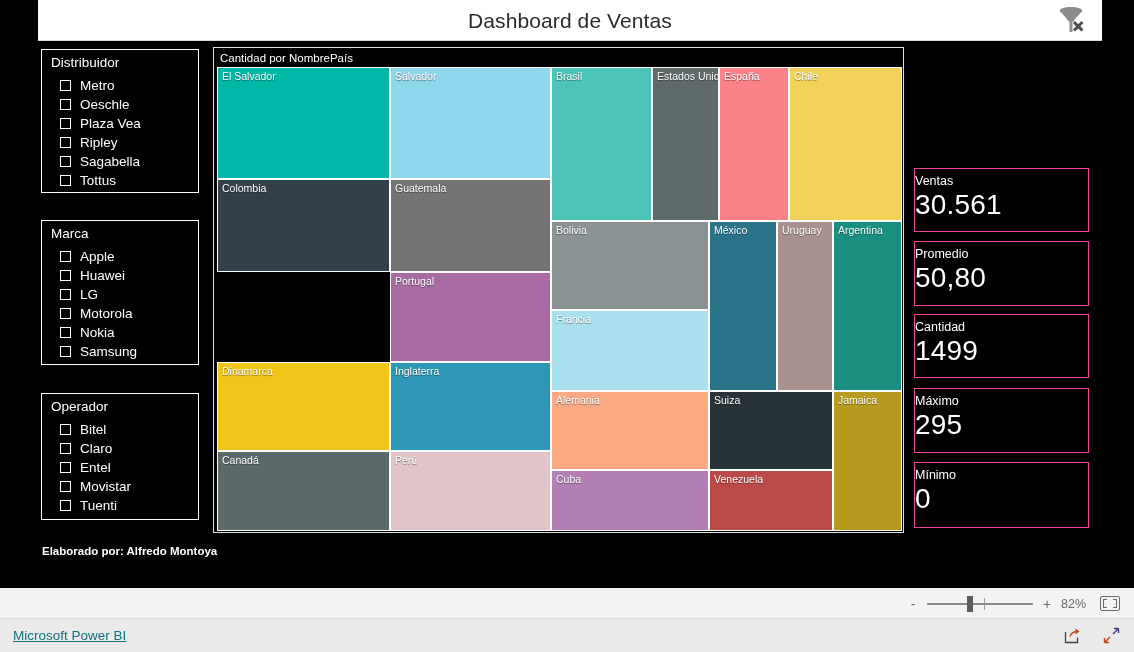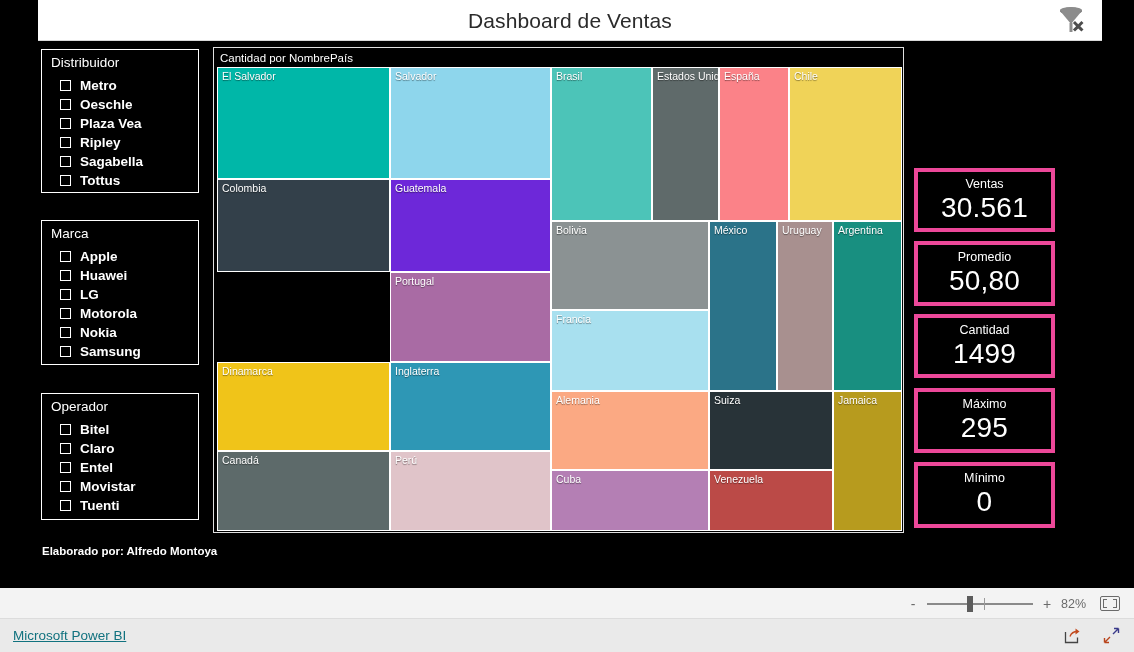--- a/index.html
+++ b/index.html
@@ -62,21 +62,21 @@
     cursor: pointer;
   }
   .cbox {
     width: 11px; height: 11px;
     border: 1px solid #ffffff;
     background: #000000;
     margin-left: 9px;
     margin-right: 9px;
     flex: none;
   }
-  .slicer-label { font-size: 13.5px; color: #ffffff; white-space: nowrap; font-weight: bold; }
+  .slicer-label { font-size: 13.5px; color: #ffffff; white-space: nowrap; }
 
   #slicer-distribuidor { left: 41px; top: 49px;  width: 158px; height: 144px; }
   #slicer-marca        { left: 41px; top: 220px; width: 158px; height: 145px; }
   #slicer-operador     { left: 41px; top: 393px; width: 158px; height: 127px; }
 
   #credit {
     position: absolute; left: 42px; top: 545px;
     font-size: 11.5px; color: #ffffff; font-weight: bold;
     white-space: nowrap;
   }
@@ -136,25 +136,24 @@
   }
   #logo-sub {
     margin-top: 11px;
     font-size: 3.6px;
     color: #8b8b8b;
     letter-spacing: .3px;
   }
 
   .kpi {
     position: absolute; left: 914px;
-    width: 141px;
+    width: 175px;
     background: #000000;
-    border: 4px solid #ec4899;
-    color: #ffffff;
-    text-align: center;
+    border: 1px solid #ec4899;
+    color: #ffffff;
   }
   .kpi-label {
     font-size: 12.5px;
     color: #ffffff;
     margin-top: 6px;
     line-height: 1.1;
   }
   .kpi-value {
     font-size: 28px;
     color: #ffffff;
@@ -354,21 +353,21 @@
         </div>
         <div class="tile" style="left: 0%; top: 63.58%; width: 25.26%; height: 19.18%; background: rgb(240, 196, 25);">
           <span class="tile-label">Dinamarca</span>
         </div>
         <div class="tile" style="left: 0%; top: 82.76%; width: 25.26%; height: 17.24%; background: rgb(93, 106, 106);">
           <span class="tile-label">Canadá</span>
         </div>
         <div class="tile" style="left: 25.26%; top: 0%; width: 23.5%; height: 24.14%; background: rgb(142, 214, 236);">
           <span class="tile-label">Salvador</span>
         </div>
-        <div class="tile" style="left: 25.26%; top: 24.14%; width: 23.5%; height: 20.04%; background: #6d28d9;">
+        <div class="tile" style="left: 25.26%; top: 24.14%; width: 23.5%; height: 20.04%; background: #737373;">
           <span class="tile-label">Guatemala</span>
         </div>
         <div class="tile" style="left: 25.26%; top: 44.18%; width: 23.5%; height: 19.4%; background: rgb(169, 107, 164);">
           <span class="tile-label">Portugal</span>
         </div>
         <div class="tile" style="left: 25.26%; top: 82.76%; width: 23.5%; height: 17.24%; background: rgb(224, 196, 201);">
           <span class="tile-label">Perú</span>
         </div>
         <div class="tile" style="left: 25.26%; top: 63.58%; width: 23.5%; height: 19.18%; background: rgb(46, 151, 181);">
           <span class="tile-label">Inglaterra</span>

